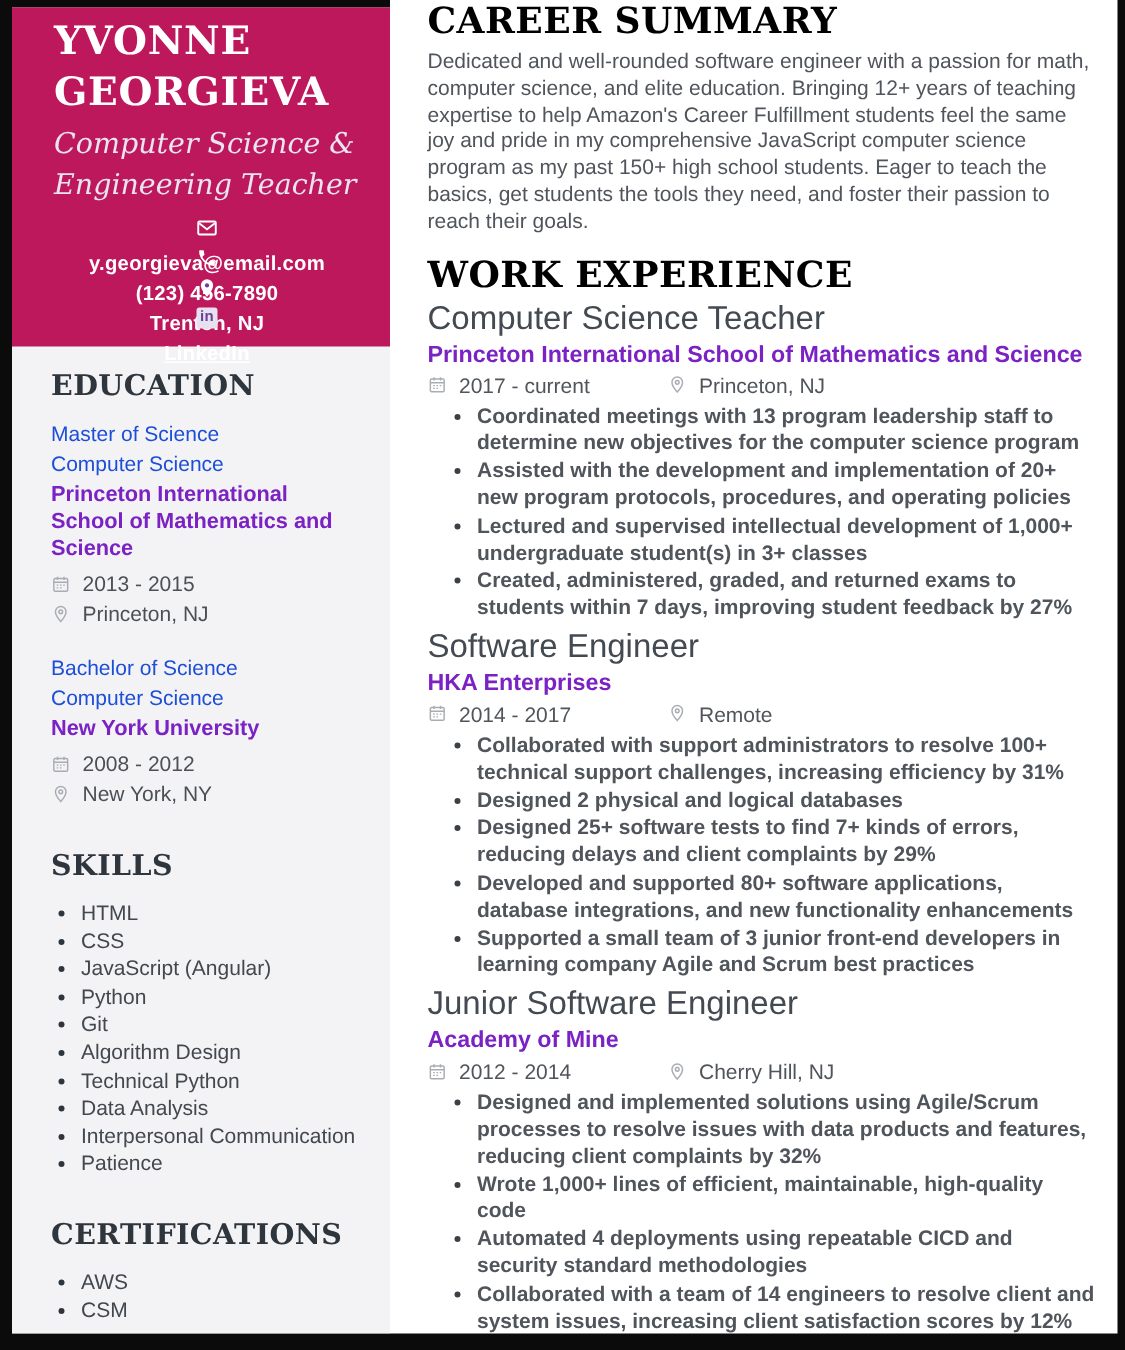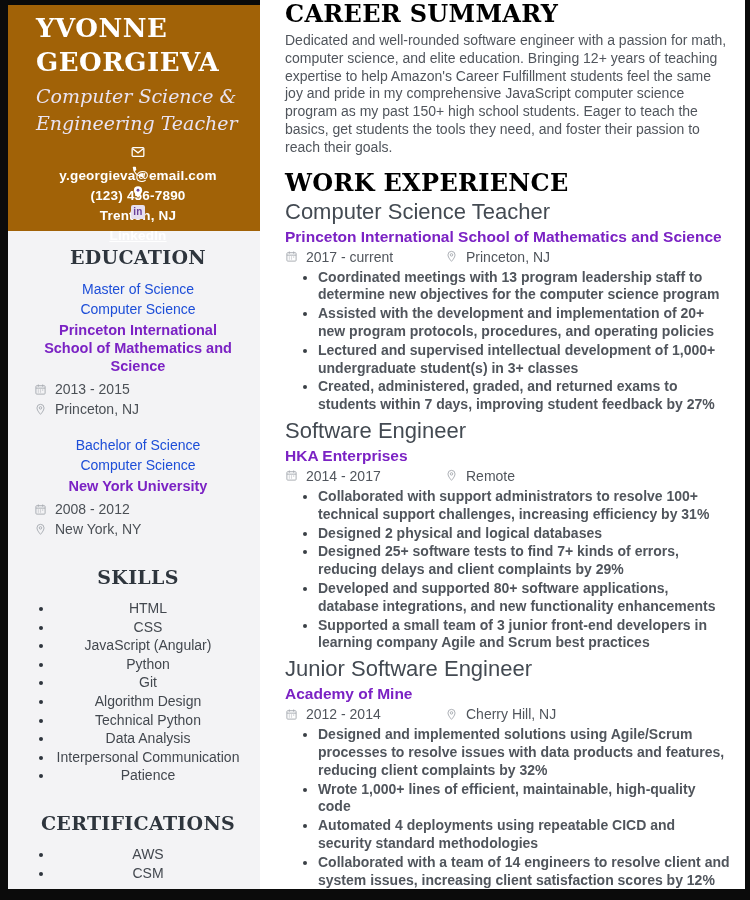--- a/index.html
+++ b/index.html
@@ -22,21 +22,21 @@
   
   .sidebar {
     flex: 0 0 252px;
     width: 252px;
     background: #f3f3f5;
     display: flex;
     flex-direction: column;
   }
   .notch { height: 5px; background: #0a0a0a; }
   .side-header {
-    background: #a16207;
+    background: #be185d;
     color: #ffffff;
     padding: 6px 20px 6px 28px;
   }
   .name {
     font-family: "DejaVu Serif", serif;
     font-weight: 700;
     font-size: 26px;
     line-height: 34px;
     letter-spacing: 0.5px;
   }
@@ -70,21 +70,21 @@
     color: #6a4098;
     border-radius: 2px;
     font-size: 10px;
     font-weight: 700;
     display: inline-flex;
     align-items: center;
     justify-content: center;
     line-height: 1;
   }
 
-  .side-body { padding: 14px 18px 0 26px; color: #4b5056; text-align: center; }
+  .side-body { padding: 14px 18px 0 26px; color: #4b5056; }
   .side-heading {
     font-family: "DejaVu Serif", serif;
     font-weight: 700;
     font-size: 19px;
     line-height: 24px;
     letter-spacing: 0.3px;
     color: #2e353d;
     margin-bottom: 10px;
   }
   .edu-entry { margin-bottom: 16px; }

